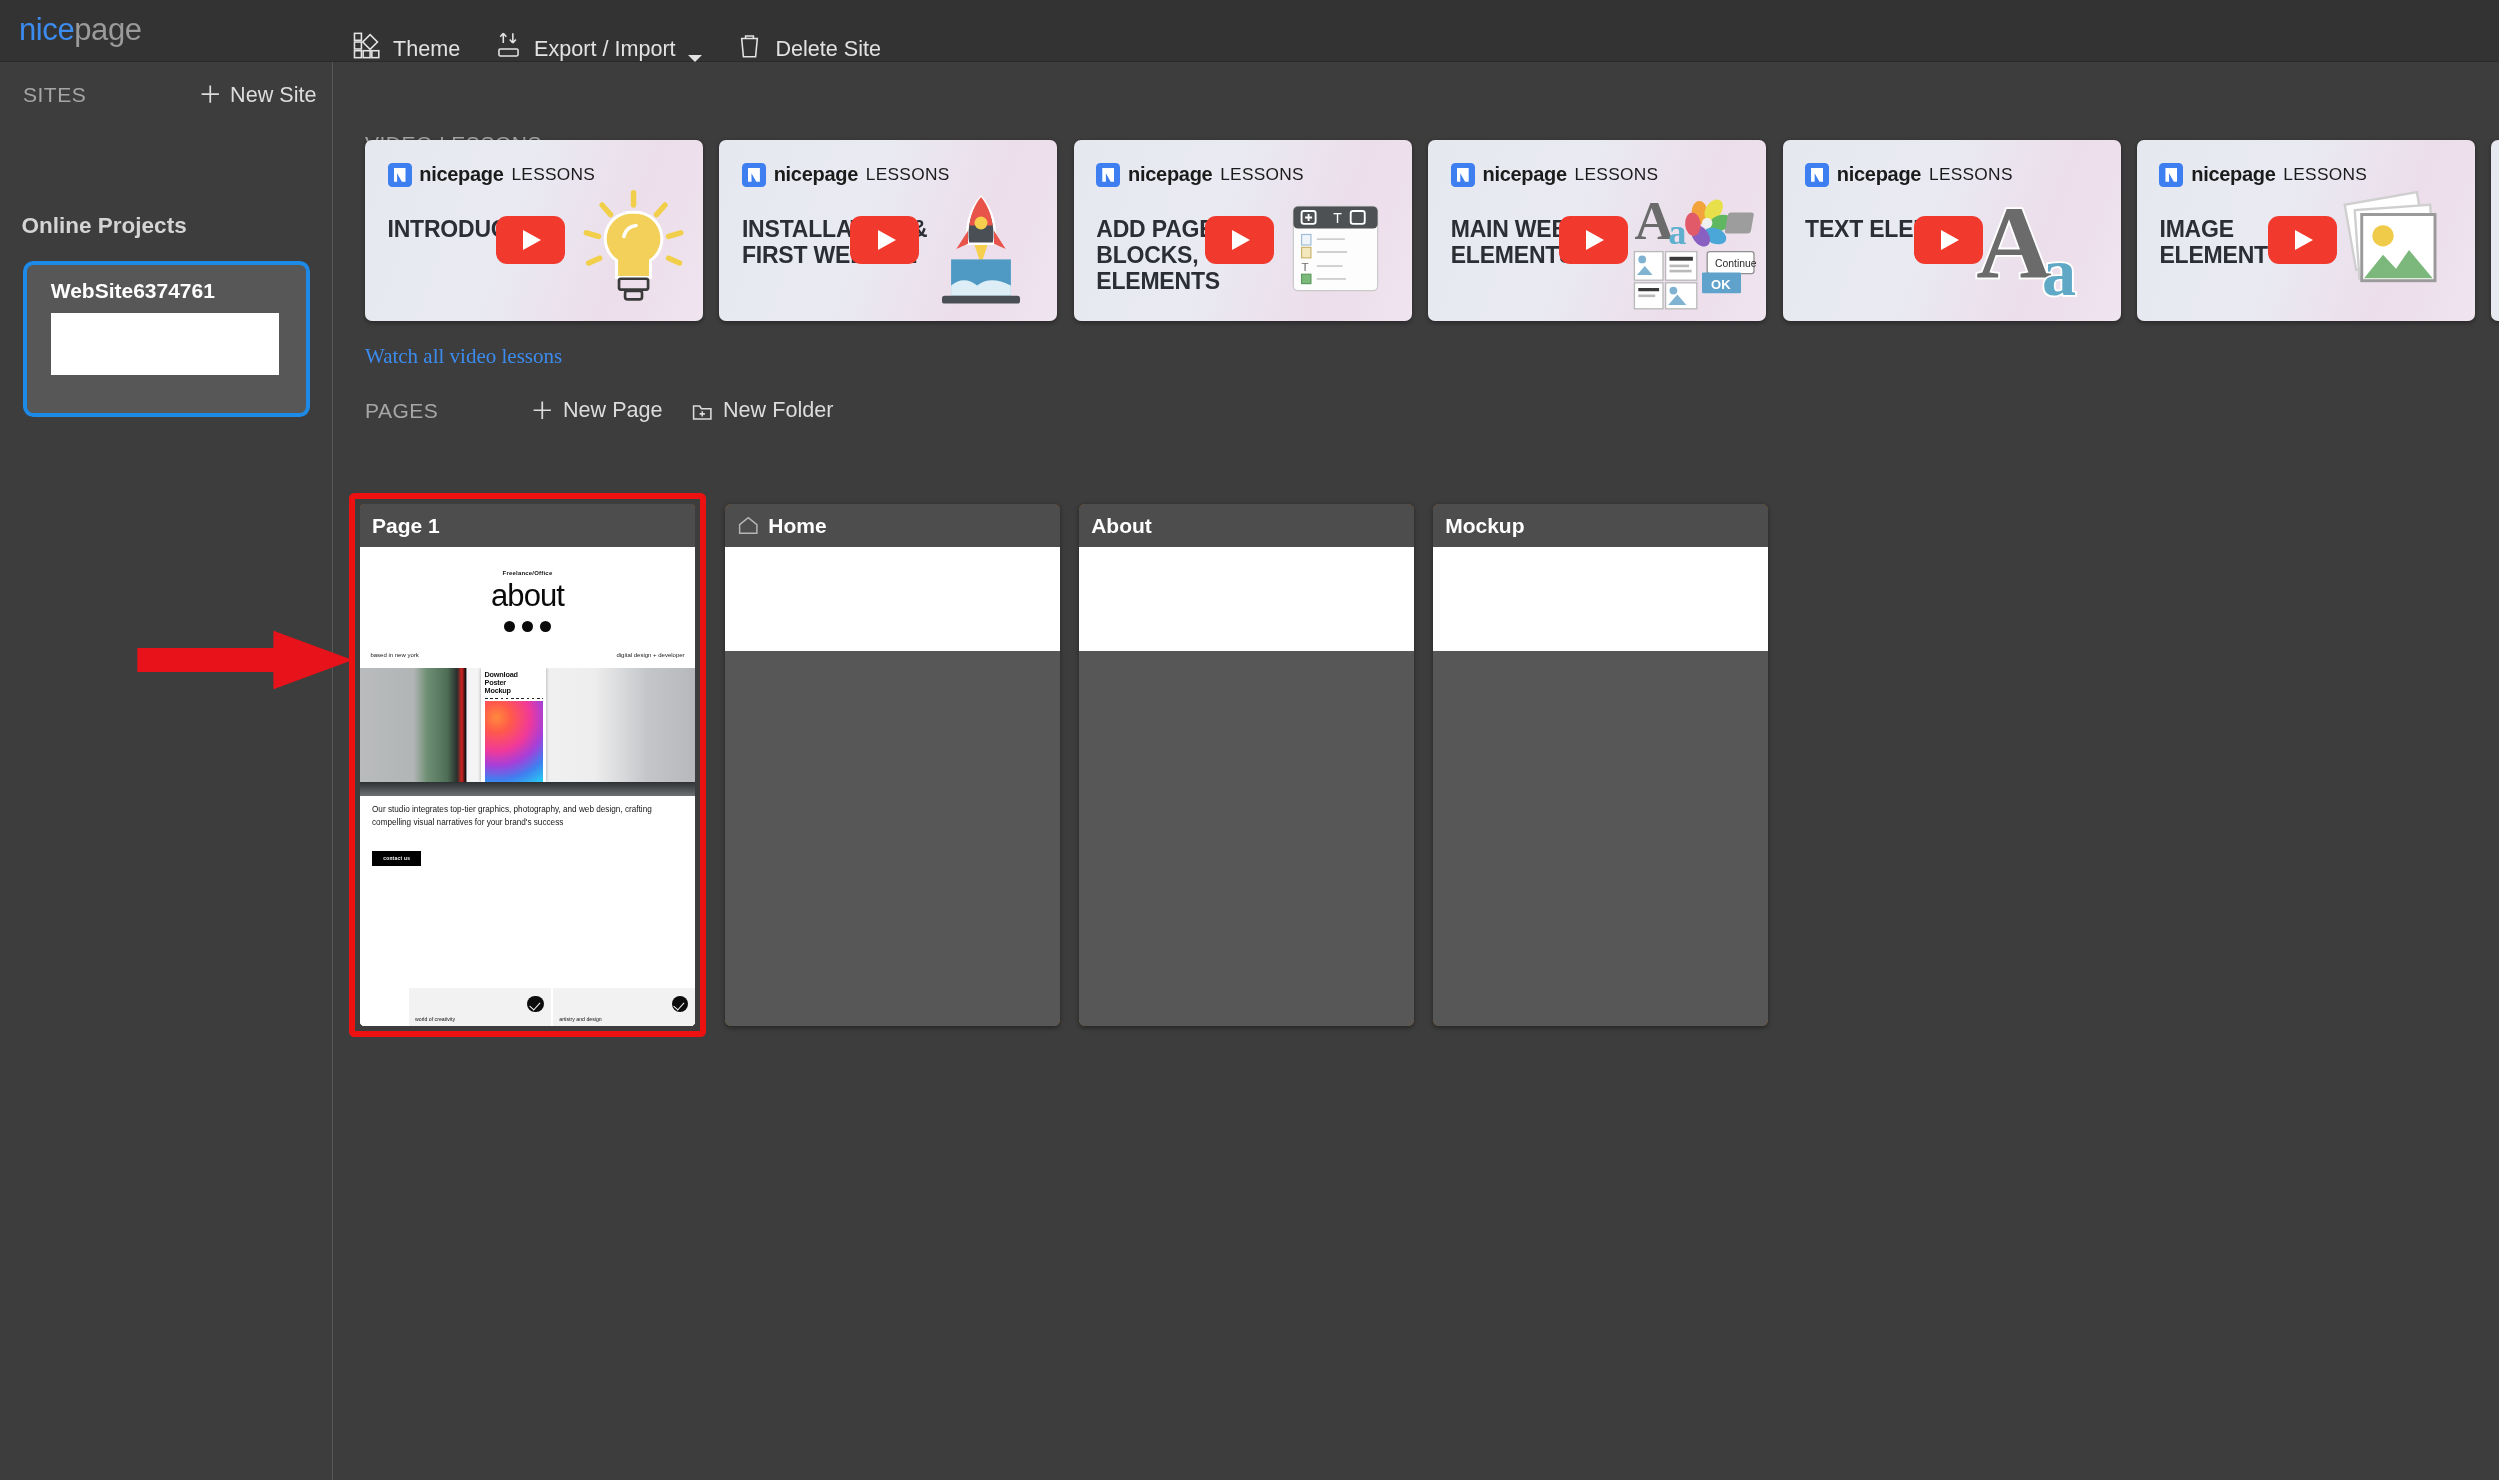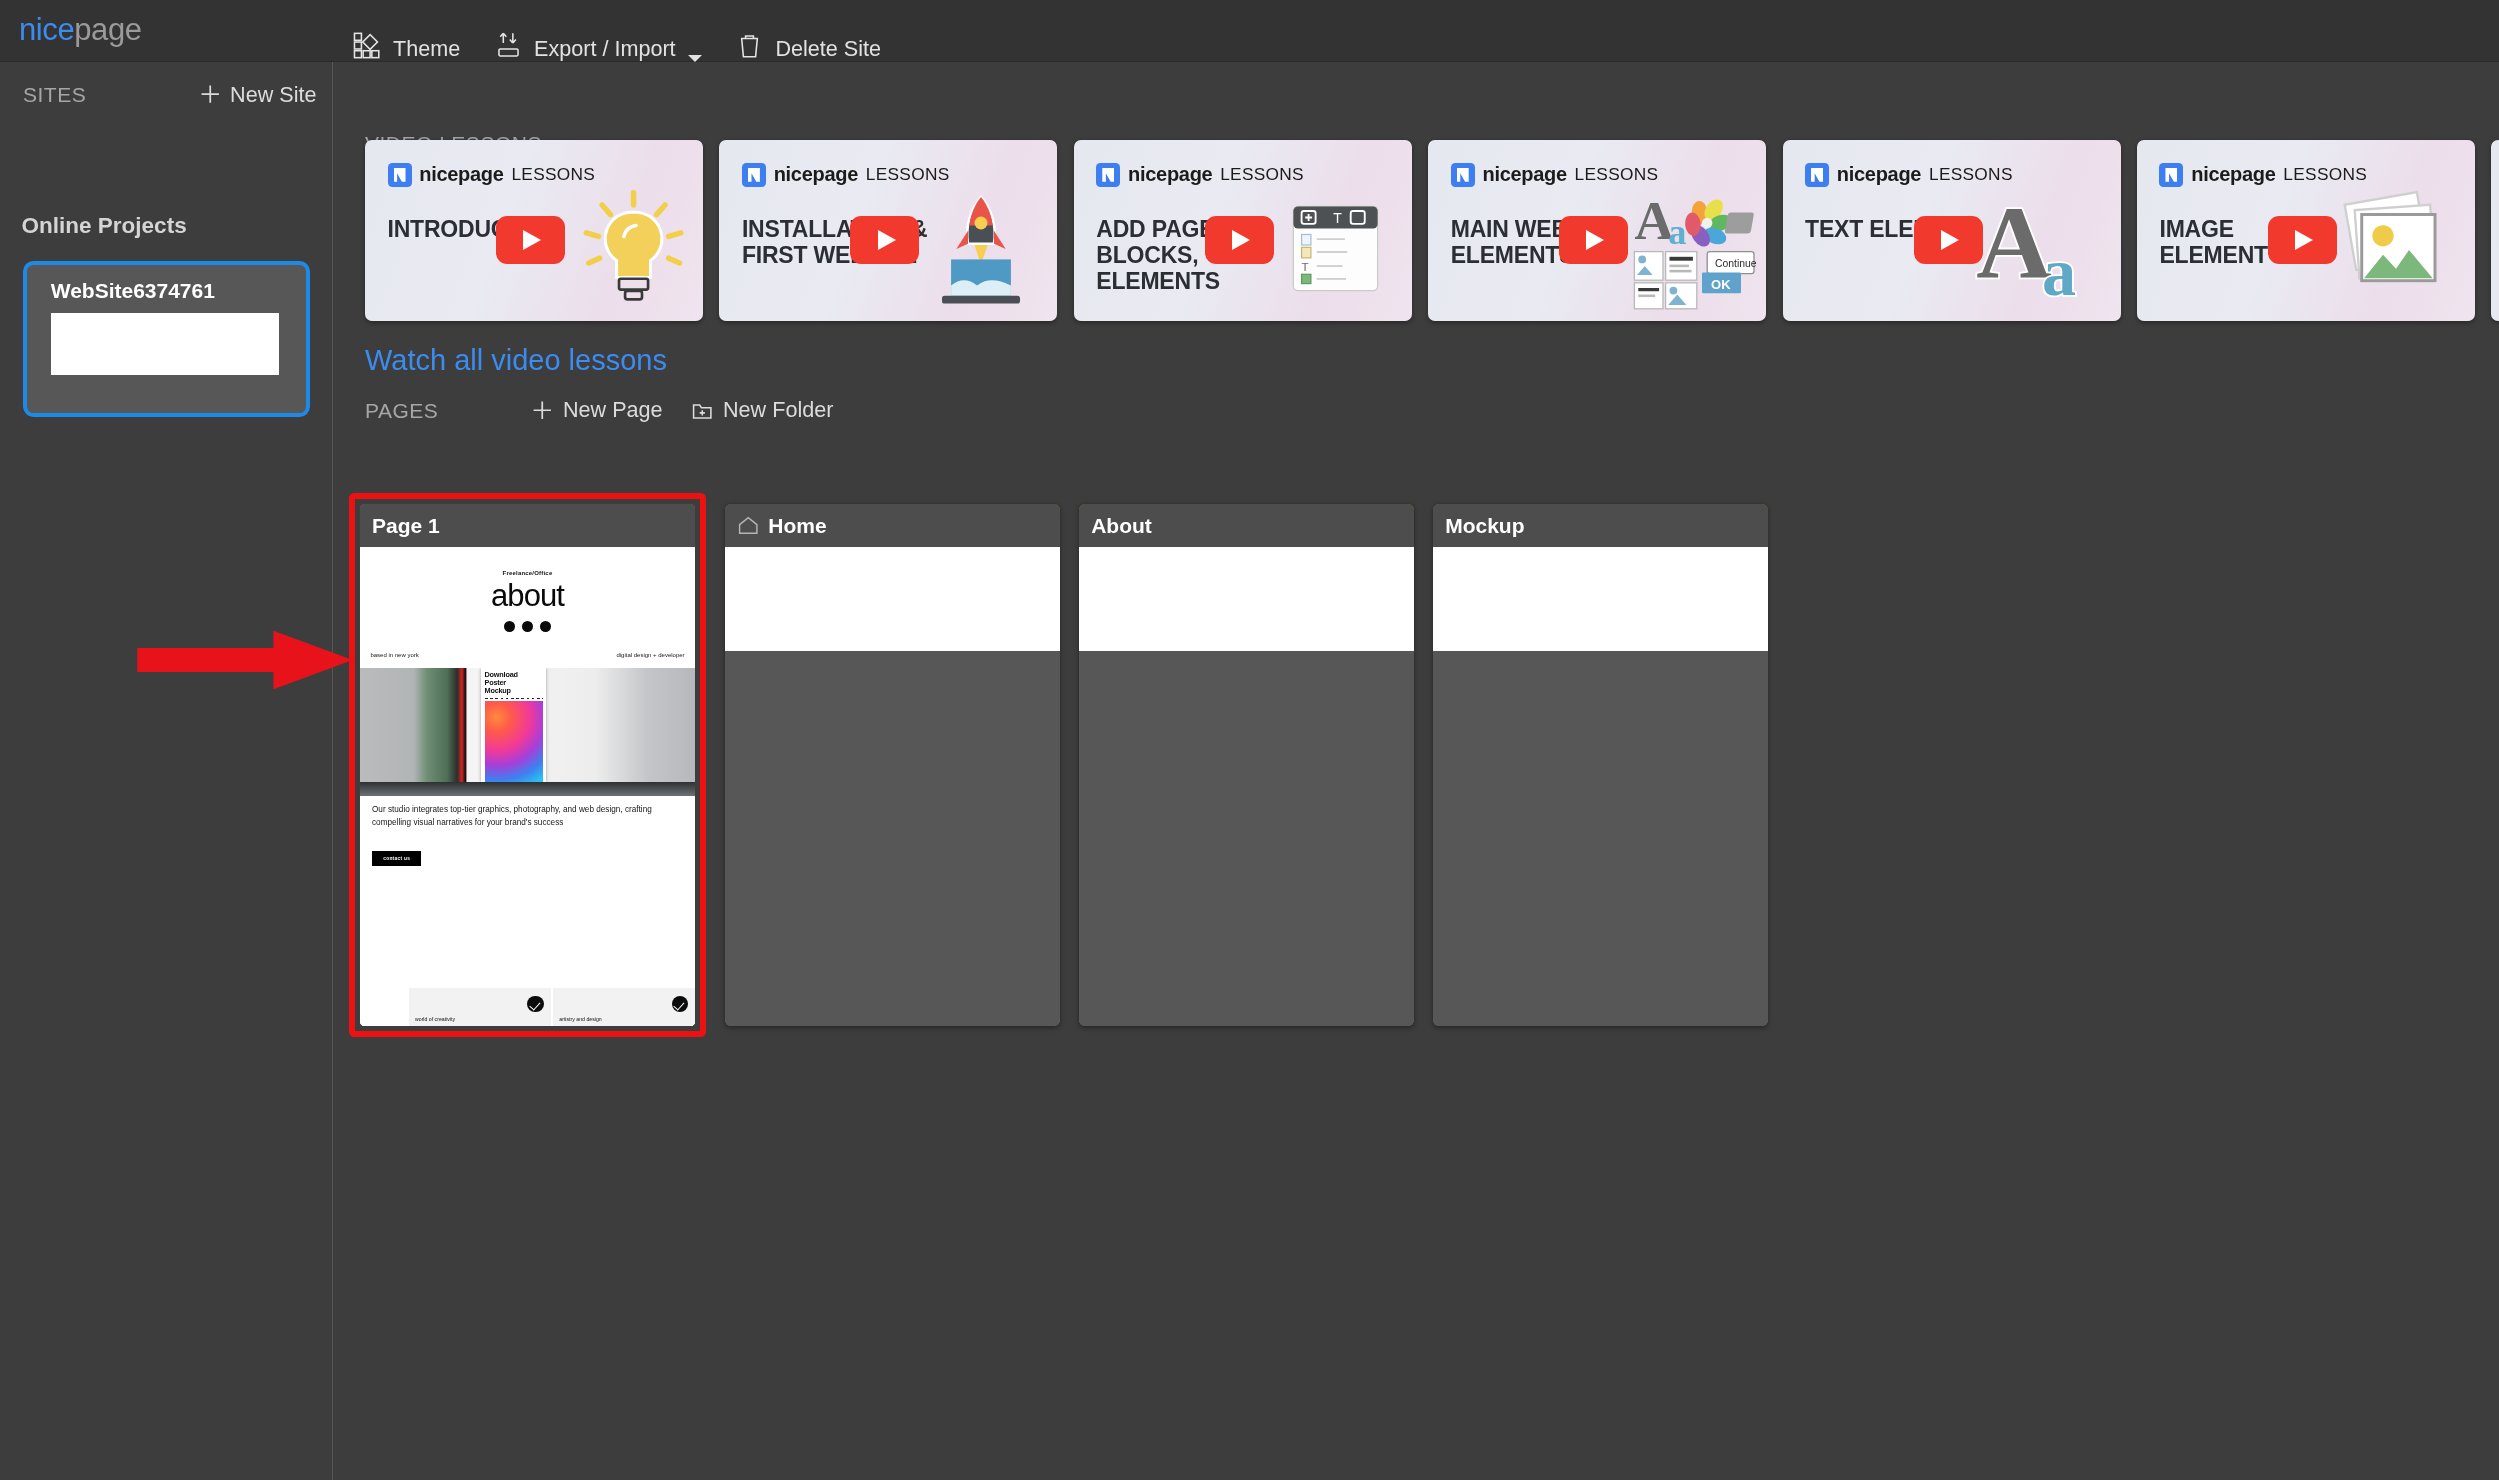--- a/index.html
+++ b/index.html
@@ -145,21 +145,21 @@
     margin-left: 3.5px;
   }
   .vcard-art {
     position: absolute; right: 7px; bottom: 3.5px;
     width: 138px; height: 138px;
     display: flex; align-items: center; justify-content: center;
   }
 
   .watch-all {
     position: absolute; left: 31px; top: 282px;
-    color: #3c8cf0; font-size: 29px; cursor: pointer;
+    color: #3c8cf0; font-size: 21px; cursor: pointer; font-family: Liberation Serif, serif;
   }
 
   .pages-row { position: absolute; left: 0; top: 327px; width: 2166px; height: 43px; }
   .pages-label { left: 31px; top: 10.4px; position: absolute; color:#a6a6a6; font-size:21px; letter-spacing:0.5px;}
   .page-act {
     position: absolute; display: flex; align-items: center; gap: 9.5px;
     color: #dcdcdc; font-size: 21.6px; cursor: pointer; padding: 4.3px 7px;
   }
 
   
@@ -547,21 +547,21 @@
 
     <div class="page-act" style="left:190px; top:3.5px;">
       <span class="plus-ico">
         <svg viewBox="0 0 26 26" width="22.5" height="22.5" stroke="#dcdcdc" stroke-width="2">
             <path d="M13 3 V23 M3 13 H23"></path>
           </svg>
       </span>
       <span>New Page</span>
     </div>
 
-    <div class="page-act" style="left:350px; top:3.5px;">
+    <div class="page-act" style="left:350px; top:3.5px;align-items:flex-end;">
       <span class="plus-ico">
         <svg viewBox="0 0 26 26" width="22.5" height="22.5" fill="none" stroke="#dcdcdc" stroke-width="1.8">
           <path d="M3 7 h7 l2 3 h11 v12 H3 Z"></path>
             <path d="M13 13 v6 M10 16 h6"></path>
         </svg>
       </span>
       <span>New Folder</span>
     </div>
   </div>
 

